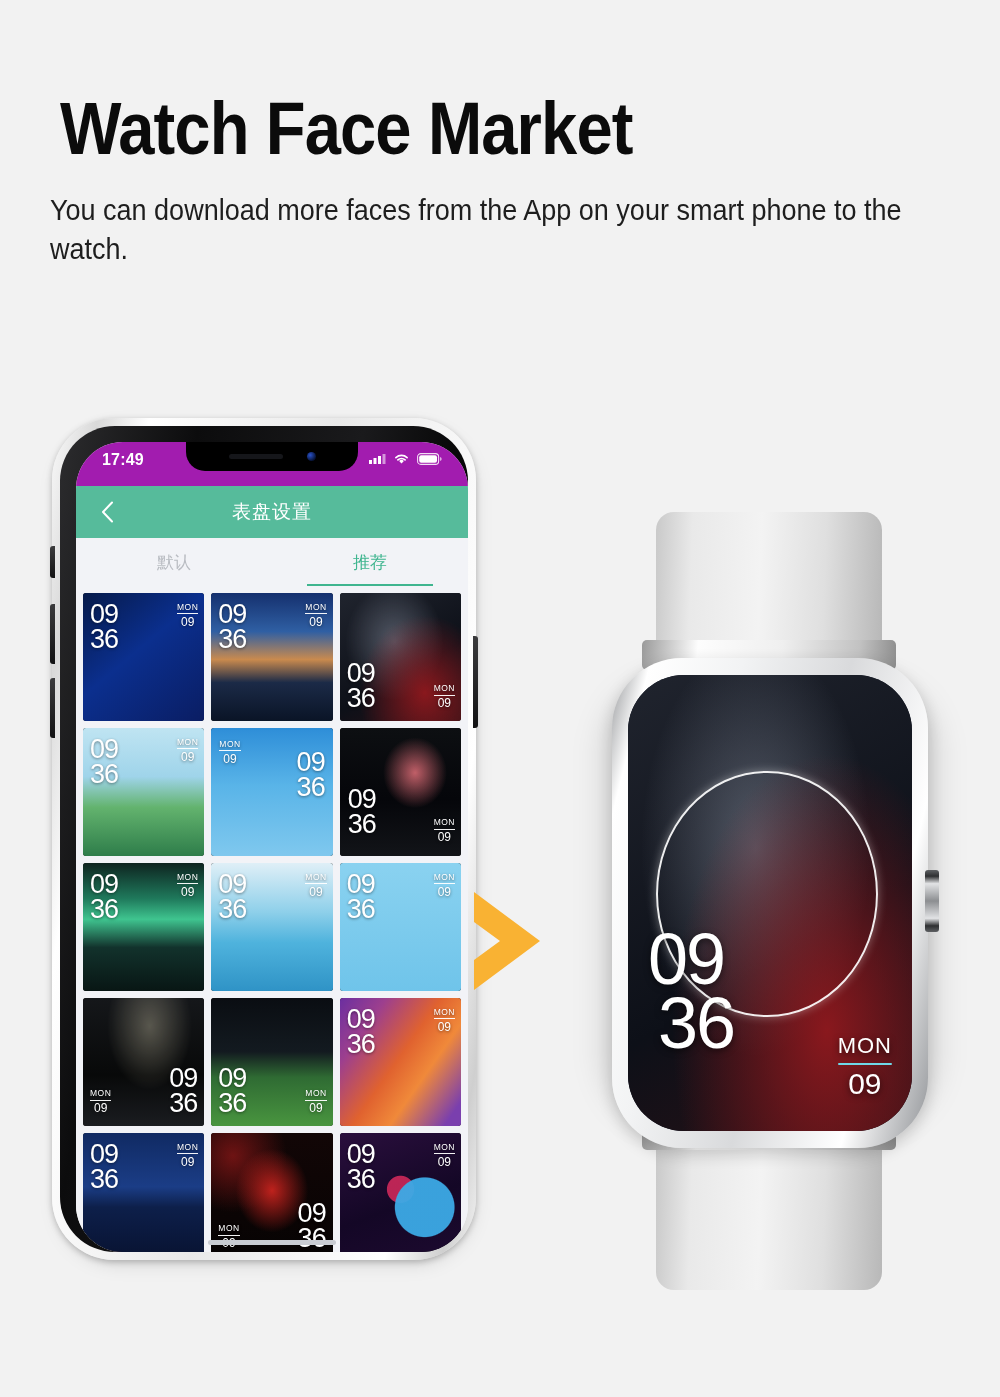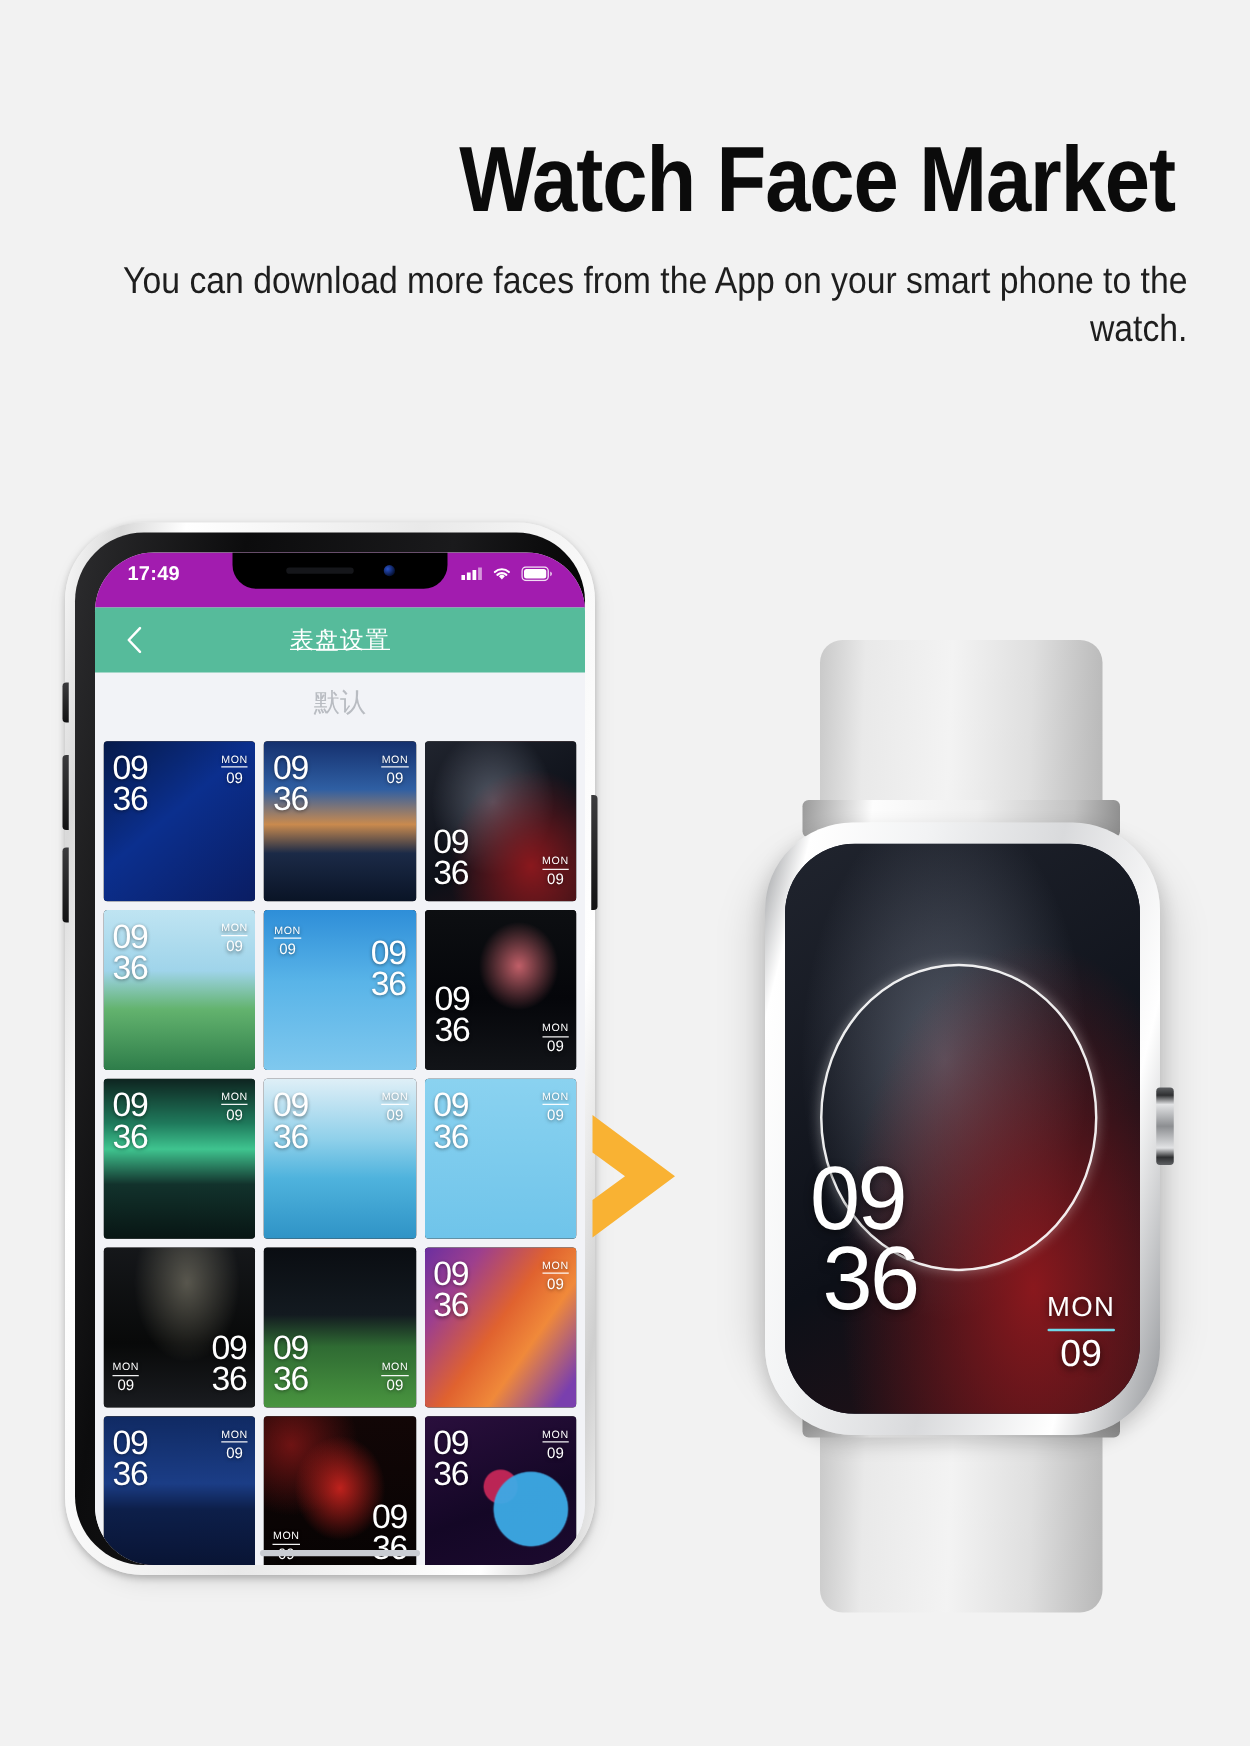--- a/index.html
+++ b/index.html
@@ -5,21 +5,21 @@
   * { margin:0; padding:0; box-sizing:border-box; }
   html,body{ width:1000px; height:1397px; }
   body{
     background:#f2f2f2;
     font-family:"Liberation Sans", sans-serif;
     position:relative;
     overflow:hidden;
   }
 
   
-  #hero{ position:absolute; left:0; top:105px; width:1000px; text-align:right; }
+  #hero{ position:absolute; left:0; top:90px; width:1000px; text-align:left; }
   #hero h1{
     font-family:"Liberation Sans", sans-serif;
     font-size:74px; font-weight:700; letter-spacing:-1px;
     color:#0b0b0b; line-height:1.05;
     transform:scaleX(0.88); transform-origin:center;
   }
   #hero p{
     margin-top:22px;
     font-size:30px; font-weight:400; color:#1e1e1e; line-height:1.32;
     transform:scaleX(0.90); transform-origin:center;
@@ -73,29 +73,29 @@
     width:172px; height:29px; background:#000;
     border-radius:0 0 19px 19px; z-index:5;
     display:flex; align-items:center; justify-content:center; gap:24px;
   }
   .notch-speaker{ width:54px; height:5px; border-radius:3px; background:#15161a; }
   .notch-cam{ width:9px; height:9px; border-radius:50%;
               background:radial-gradient(circle at 35% 35%,#2a52c9,#061338 70%); }
 
   .navbar{
     height:52px; background:#56bb9b; color:#fff;
-    display:flex; align-items:center; position:relative;text-decoration:underline;
+    display:flex; align-items:center; position:relative;
   }
   .nav-back{ position:absolute; left:16px; width:30px; height:30px;
              display:flex; align-items:center; justify-content:center; }
   .nav-title{ width:100%; text-align:center; font-size:19px; font-weight:500; letter-spacing:1px; }
 
   .tabs{ height:48px; background:#f2f3f7; display:flex; }
   .tab{ flex:1; display:flex; align-items:center; justify-content:center;
-        font-size:21px; position:relative; }
+        font-size:17px; position:relative; }
   .tab.inactive{ color:#b9bcc2; }
   .tab.active{ color:#3fb58f; }
   .tab.active:after{
     content:""; position:absolute; bottom:0; left:18%; width:64%;
     height:2.5px; background:#3fb58f;
   }
 
   
   .grid{
     background:#f2f3f7; padding:7px 7px 0 7px;
@@ -240,20 +240,21 @@
           <div class="nav-back">
             <svg width="13" height="22" viewBox="0 0 13 22">
               <path d="M11 1.5 2 11l9 9.5" stroke="#fff" stroke-width="2" fill="none" stroke-linecap="round" stroke-linejoin="round"></path>
             </svg>
           </div>
           <div class="nav-title">表盘设置</div>
         </div>
 
         <div class="tabs">
           <div class="tab inactive">默认</div>
+          <div class="tab active">推荐</div>
         </div>
 
         <div class="grid" id="face-grid">
             <div class="face pos-tl">
               <div class="bgart" style="background: linear-gradient(140deg, rgb(6, 26, 74), rgb(11, 47, 142) 45%, rgb(10, 29, 99) 100%), radial-gradient(at 85% 60%, rgba(40, 190, 255, 0.55), transparent 55%);"></div>
               <div class="f-time">
                 <div class="f-hh">09</div>
                 <div class="f-mm">36</div>
               </div>
               <div class="f-date">

